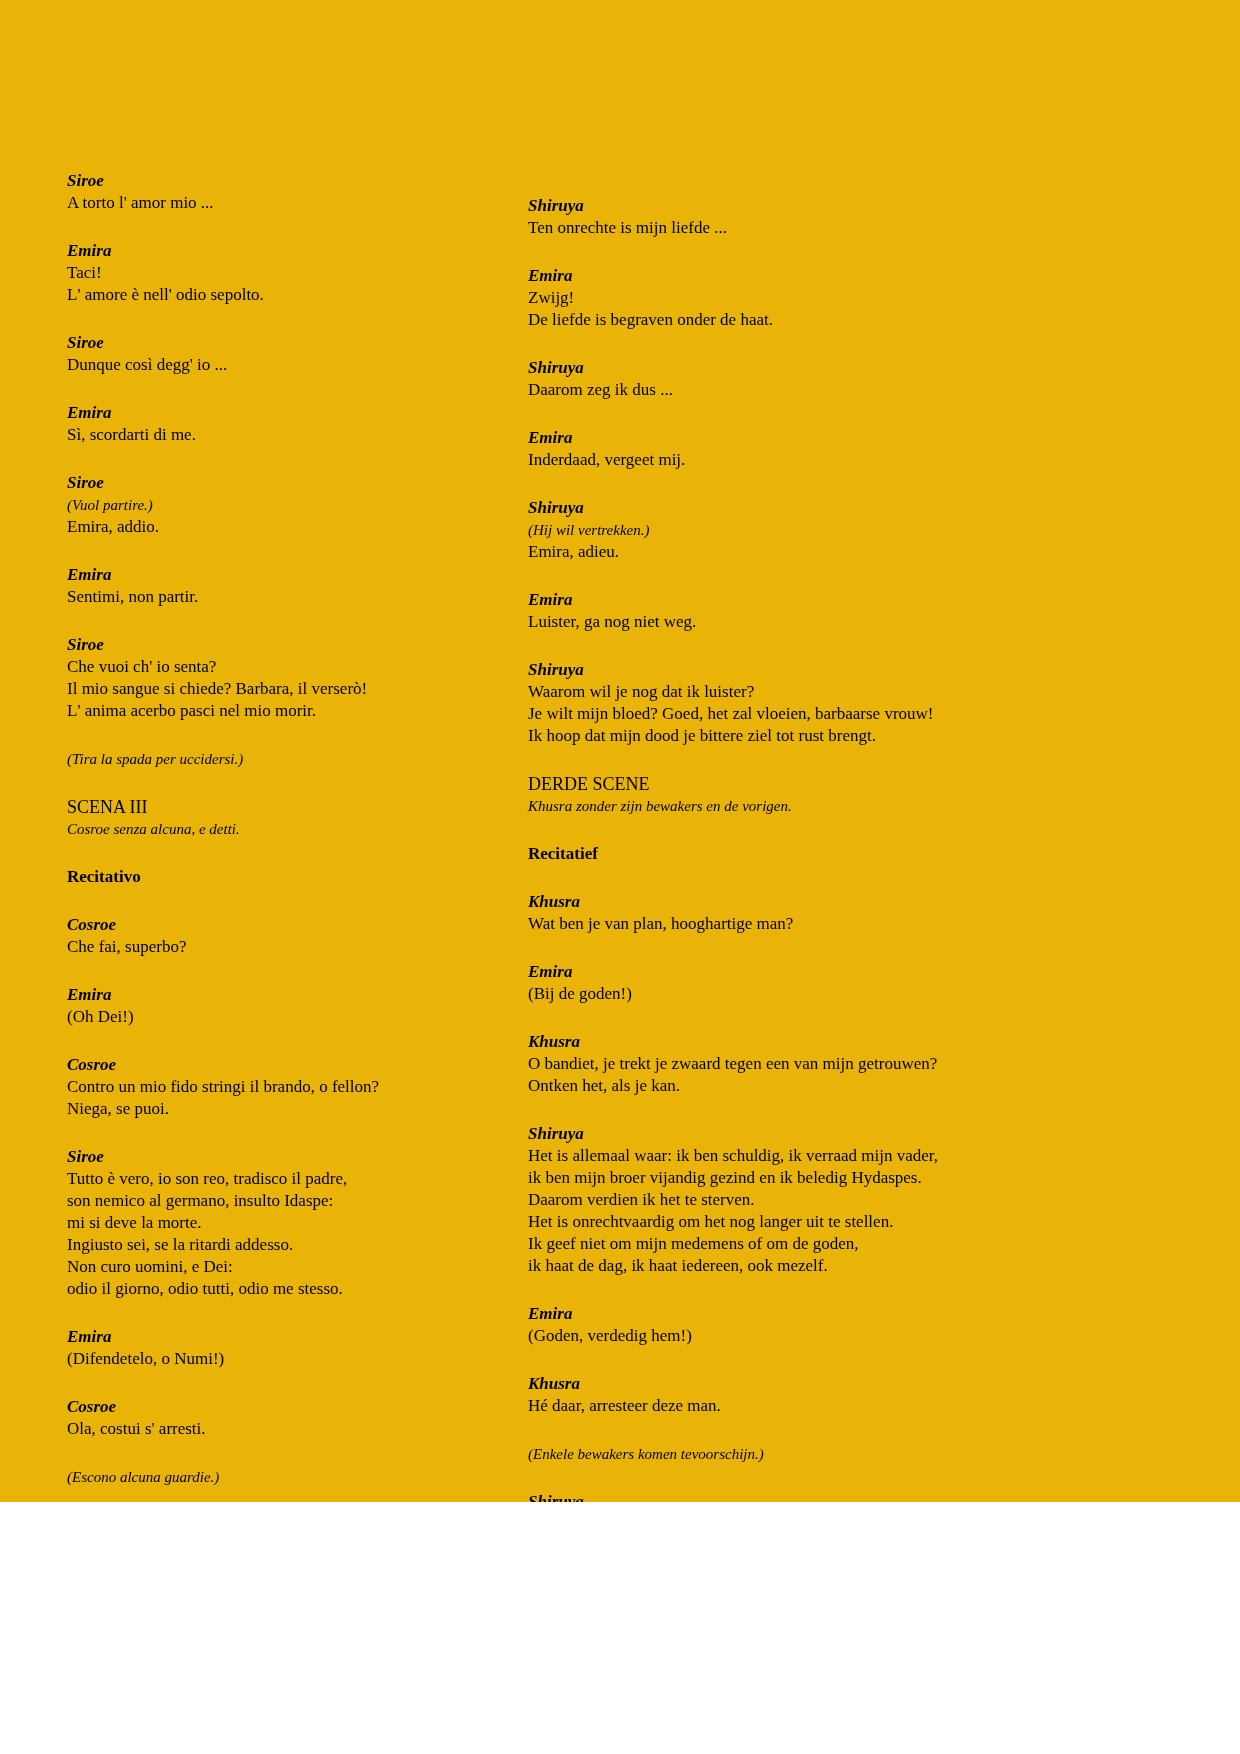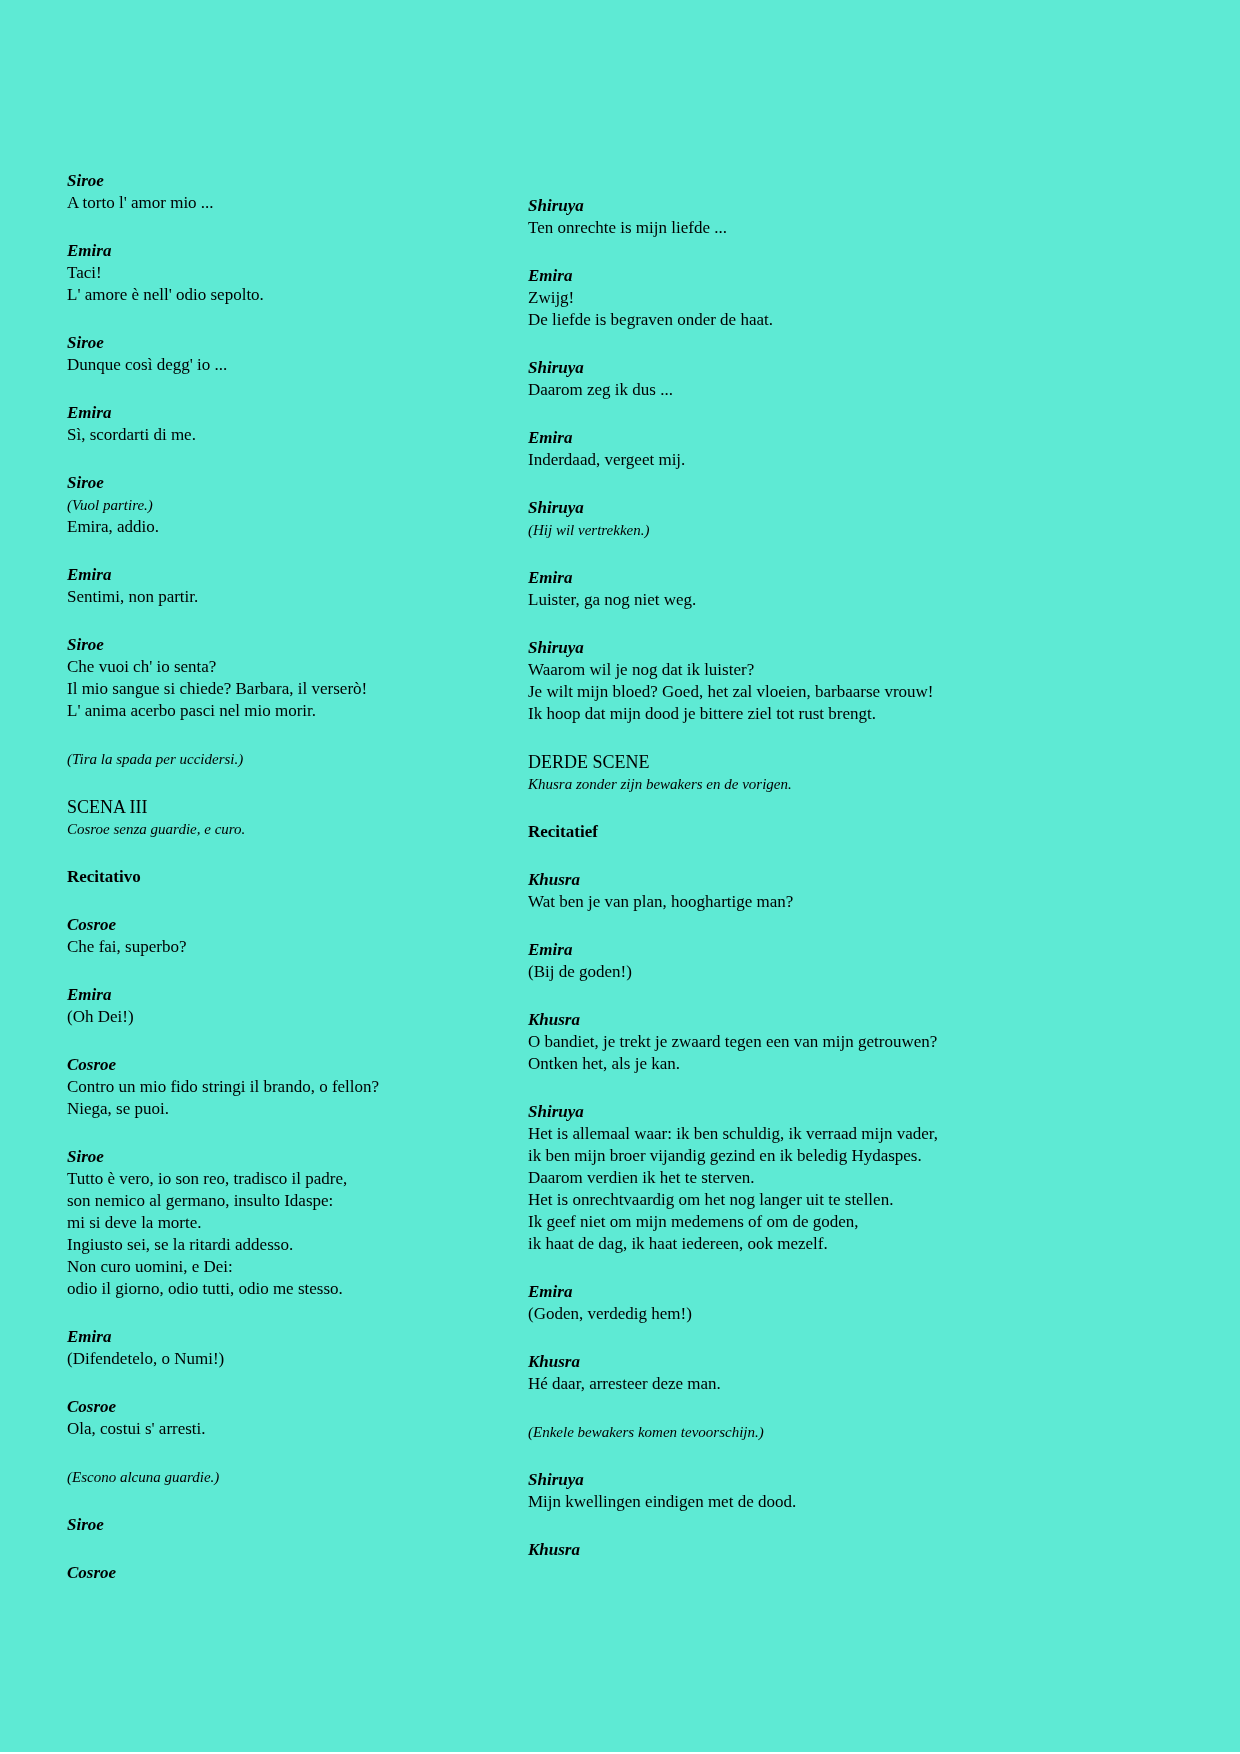--- a/index.html
+++ b/index.html
@@ -5,22 +5,22 @@
   html, body {
     margin: 0;
     padding: 0;
     background: #ffffff;
     color: #000000;
     font-family: "Liberation Serif", "DejaVu Serif", serif;
   }
   .page {
     position: relative;
     width: 1240px;
-    height: 1752px;
-    background: #5eead4;
+    height: 1502px;
+    background: #eab308;
     overflow: hidden;
     font-family: Liberation Serif, serif;
   }
   .columns {
     position: absolute;
     top: 170px;
     left: 67px;
     display: flex;
   }
   .column {
@@ -97,21 +97,21 @@
           <div class="speaker">Siroe</div>
           <div class="line">Che vuoi ch' io senta?</div>
           <div class="line">Il mio sangue si chiede? Barbara, il verserò!</div>
           <div class="line">L' anima acerbo pasci nel mio morir.</div>
         </div>
         <div class="block direction">
           <div class="direction-text">(Tira la spada per uccidersi.)</div>
         </div>
         <div class="block scene">
           <div class="scene-title">SCENA III</div>
-          <div class="scene-subtitle">Cosroe senza guardie, e curo.</div>
+          <div class="scene-subtitle">Cosroe senza alcuna, e detti.</div>
         </div>
         <div class="block heading">
           <div class="heading-text">Recitativo</div>
         </div>
         <div class="block dialogue">
           <div class="speaker">Cosroe</div>
           <div class="line">Che fai, superbo?</div>
         </div>
         <div class="block dialogue">
           <div class="speaker">Emira</div>
@@ -163,20 +163,21 @@
           <div class="speaker">Shiruya</div>
           <div class="line">Daarom zeg ik dus ...</div>
         </div>
         <div class="block dialogue">
           <div class="speaker">Emira</div>
           <div class="line">Inderdaad, vergeet mij.</div>
         </div>
         <div class="block dialogue">
           <div class="speaker">Shiruya</div>
           <div class="inline-direction">(Hij wil vertrekken.)</div>
+          <div class="line">Emira, adieu.</div>
         </div>
         <div class="block dialogue">
           <div class="speaker">Emira</div>
           <div class="line">Luister, ga nog niet weg.</div>
         </div>
         <div class="block dialogue">
           <div class="speaker">Shiruya</div>
           <div class="line">Waarom wil je nog dat ik luister?</div>
           <div class="line">Je wilt mijn bloed? Goed, het zal vloeien, barbaarse vrouw!</div>
           <div class="line">Ik hoop dat mijn dood je bittere ziel tot rust brengt.</div>

